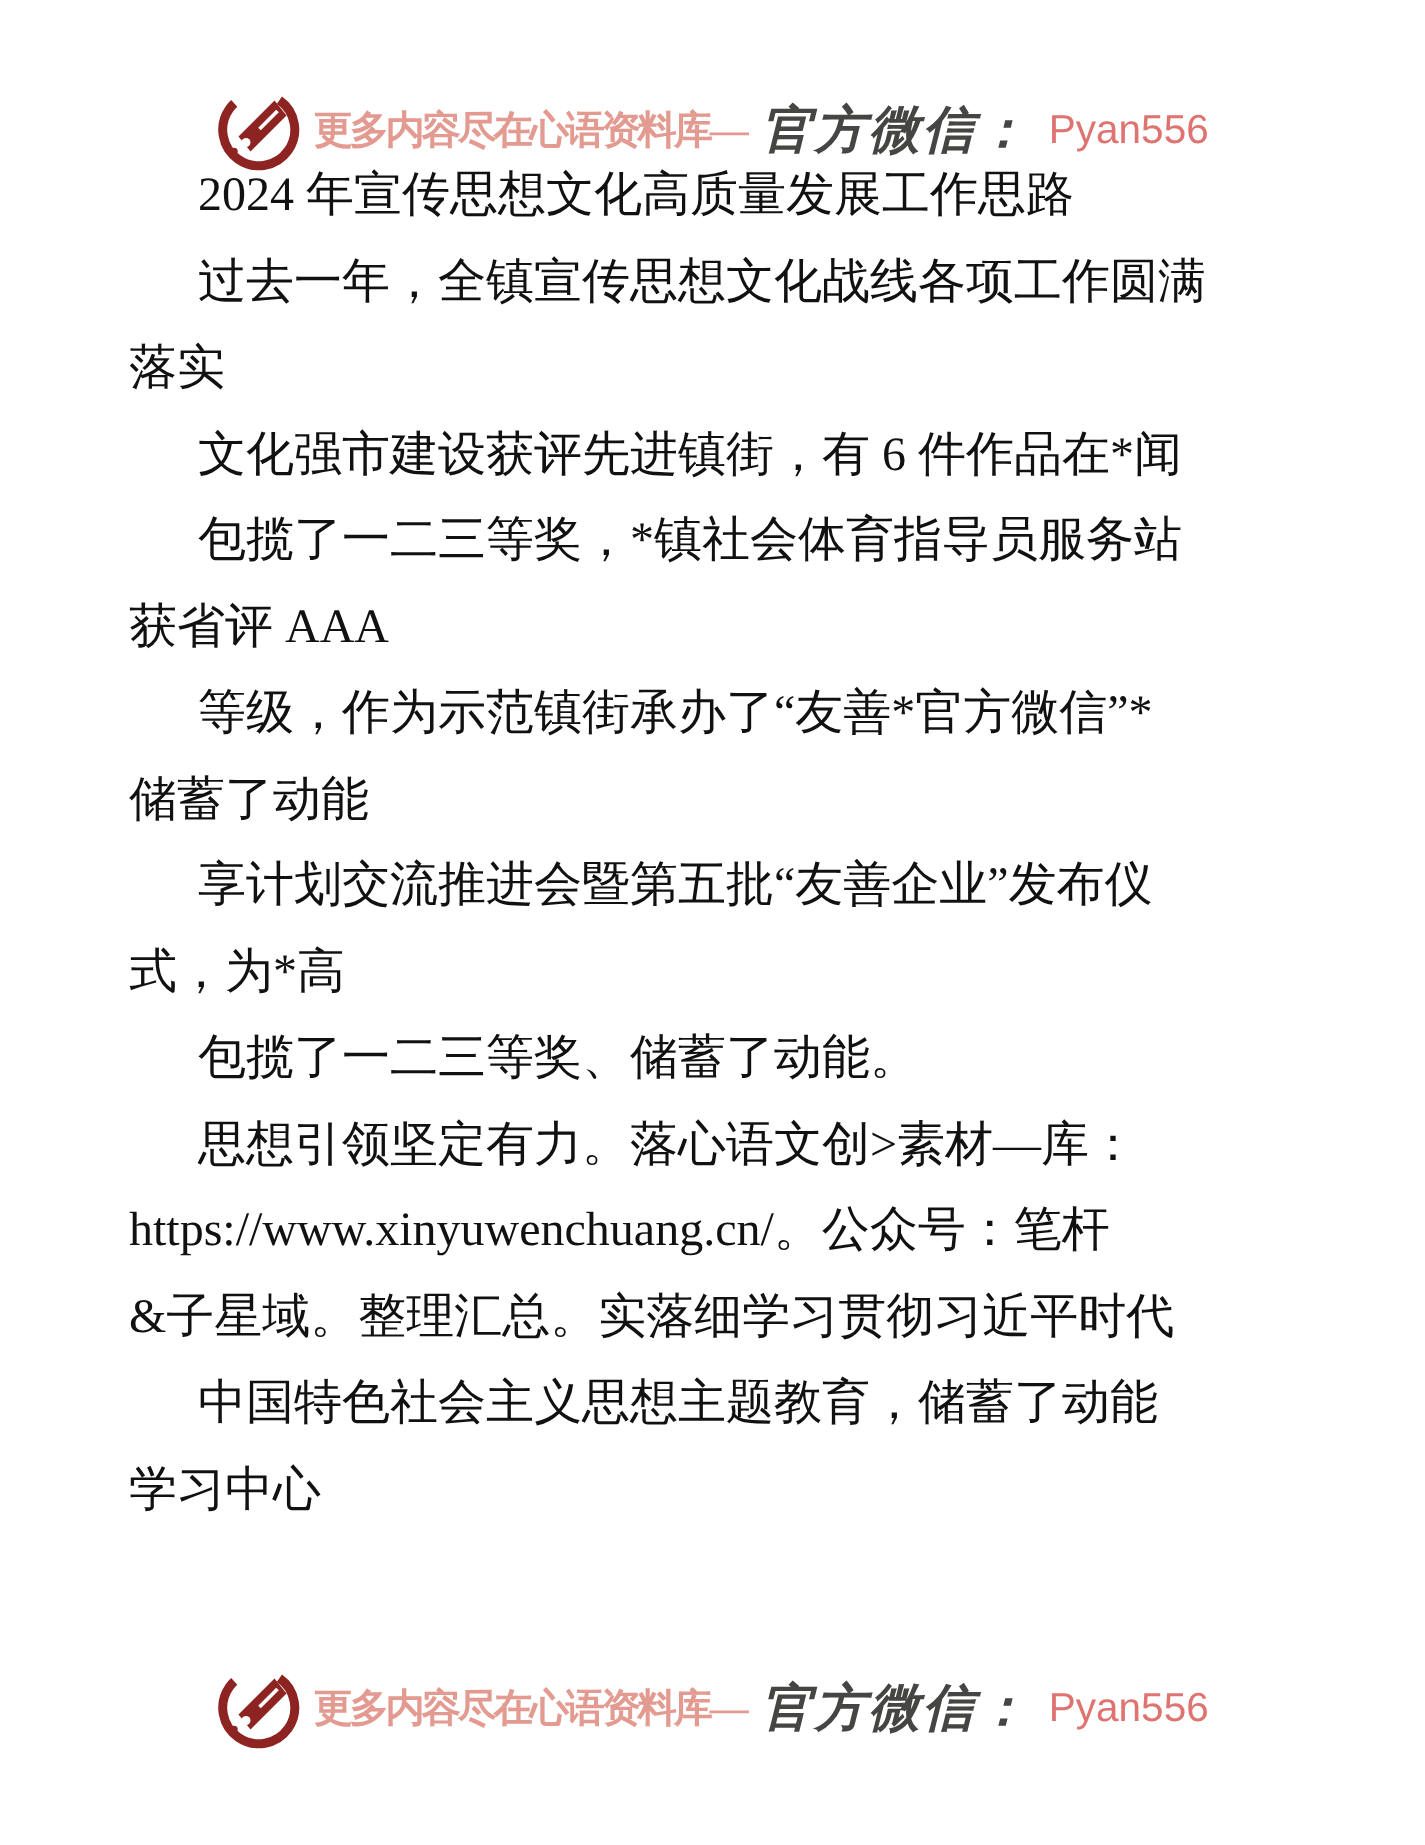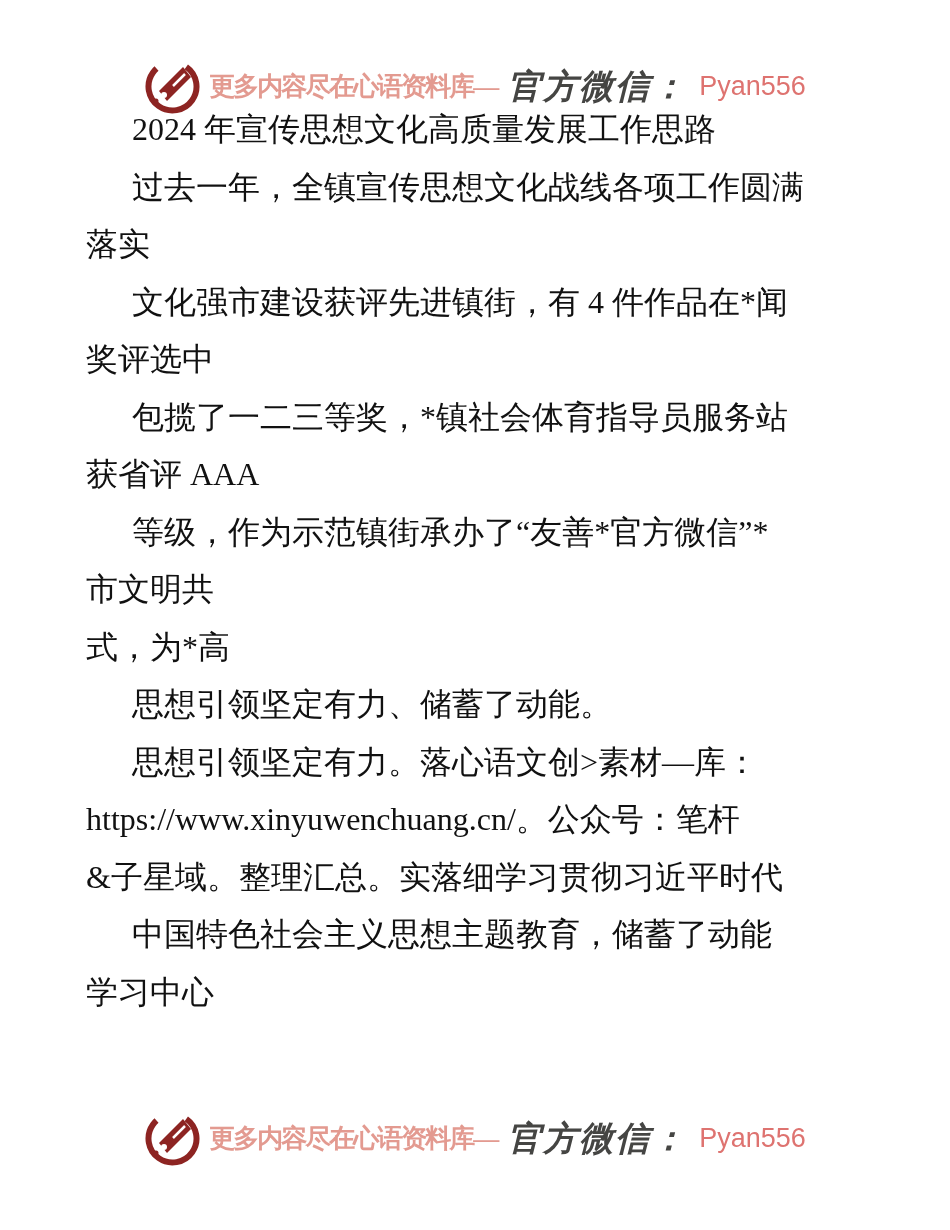--- a/index.html
+++ b/index.html
@@ -86,28 +86,28 @@
     <span class="brand-text">更多内容尽在心语资料库—</span>
       <span class="wechat-label">官方微信：</span>
       <span class="wechat-id">Pyan556</span>
   </header>
 
   <main class="doc" id="doc-body">
 
   <div class="line indent">2024 年宣传思想文化高质量发展工作思路</div>
       <div class="line indent">过去一年，全镇宣传思想文化战线各项工作圆满</div>
       <div class="line">落实</div>
-      <div class="line indent">文化强市建设获评先进镇街，有 4 件作品在*闻</div>
-      <div class="line">奖评选中</div>
+      <div class="line indent">文化强市建设获评先进镇街，有 6 件作品在*闻</div>
       <div class="line indent">包揽了一二三等奖，*镇社会体育指导员服务站</div>
       <div class="line">获省评 AAA</div>
       <div class="line indent">等级，作为示范镇街承办了“友善*官方微信”*</div>
-      <div class="line">市文明共</div>
+      <div class="line">储蓄了动能</div>
+      <div class="line indent">享计划交流推进会暨第五批“友善企业”发布仪</div>
       <div class="line">式，为*高</div>
-      <div class="line indent">思想引领坚定有力、储蓄了动能。</div>
+      <div class="line indent">包揽了一二三等奖、储蓄了动能。</div>
       <div class="line indent">思想引领坚定有力。落心语文创&gt;素材—库：</div>
       <div class="line">https://www.xinyuwenchuang.cn/。公众号：笔杆</div>
       <div class="line">&amp;子星域。整理汇总。实落细学习贯彻习近平时代</div>
       <div class="line indent">中国特色社会主义思想主题教育，储蓄了动能</div>
       <div class="line">学习中心</div>
     </main>
 
   <footer class="banner footer">
     <span class="logo-wrap">
       <svg viewBox="0 0 57 57" aria-hidden="true">

